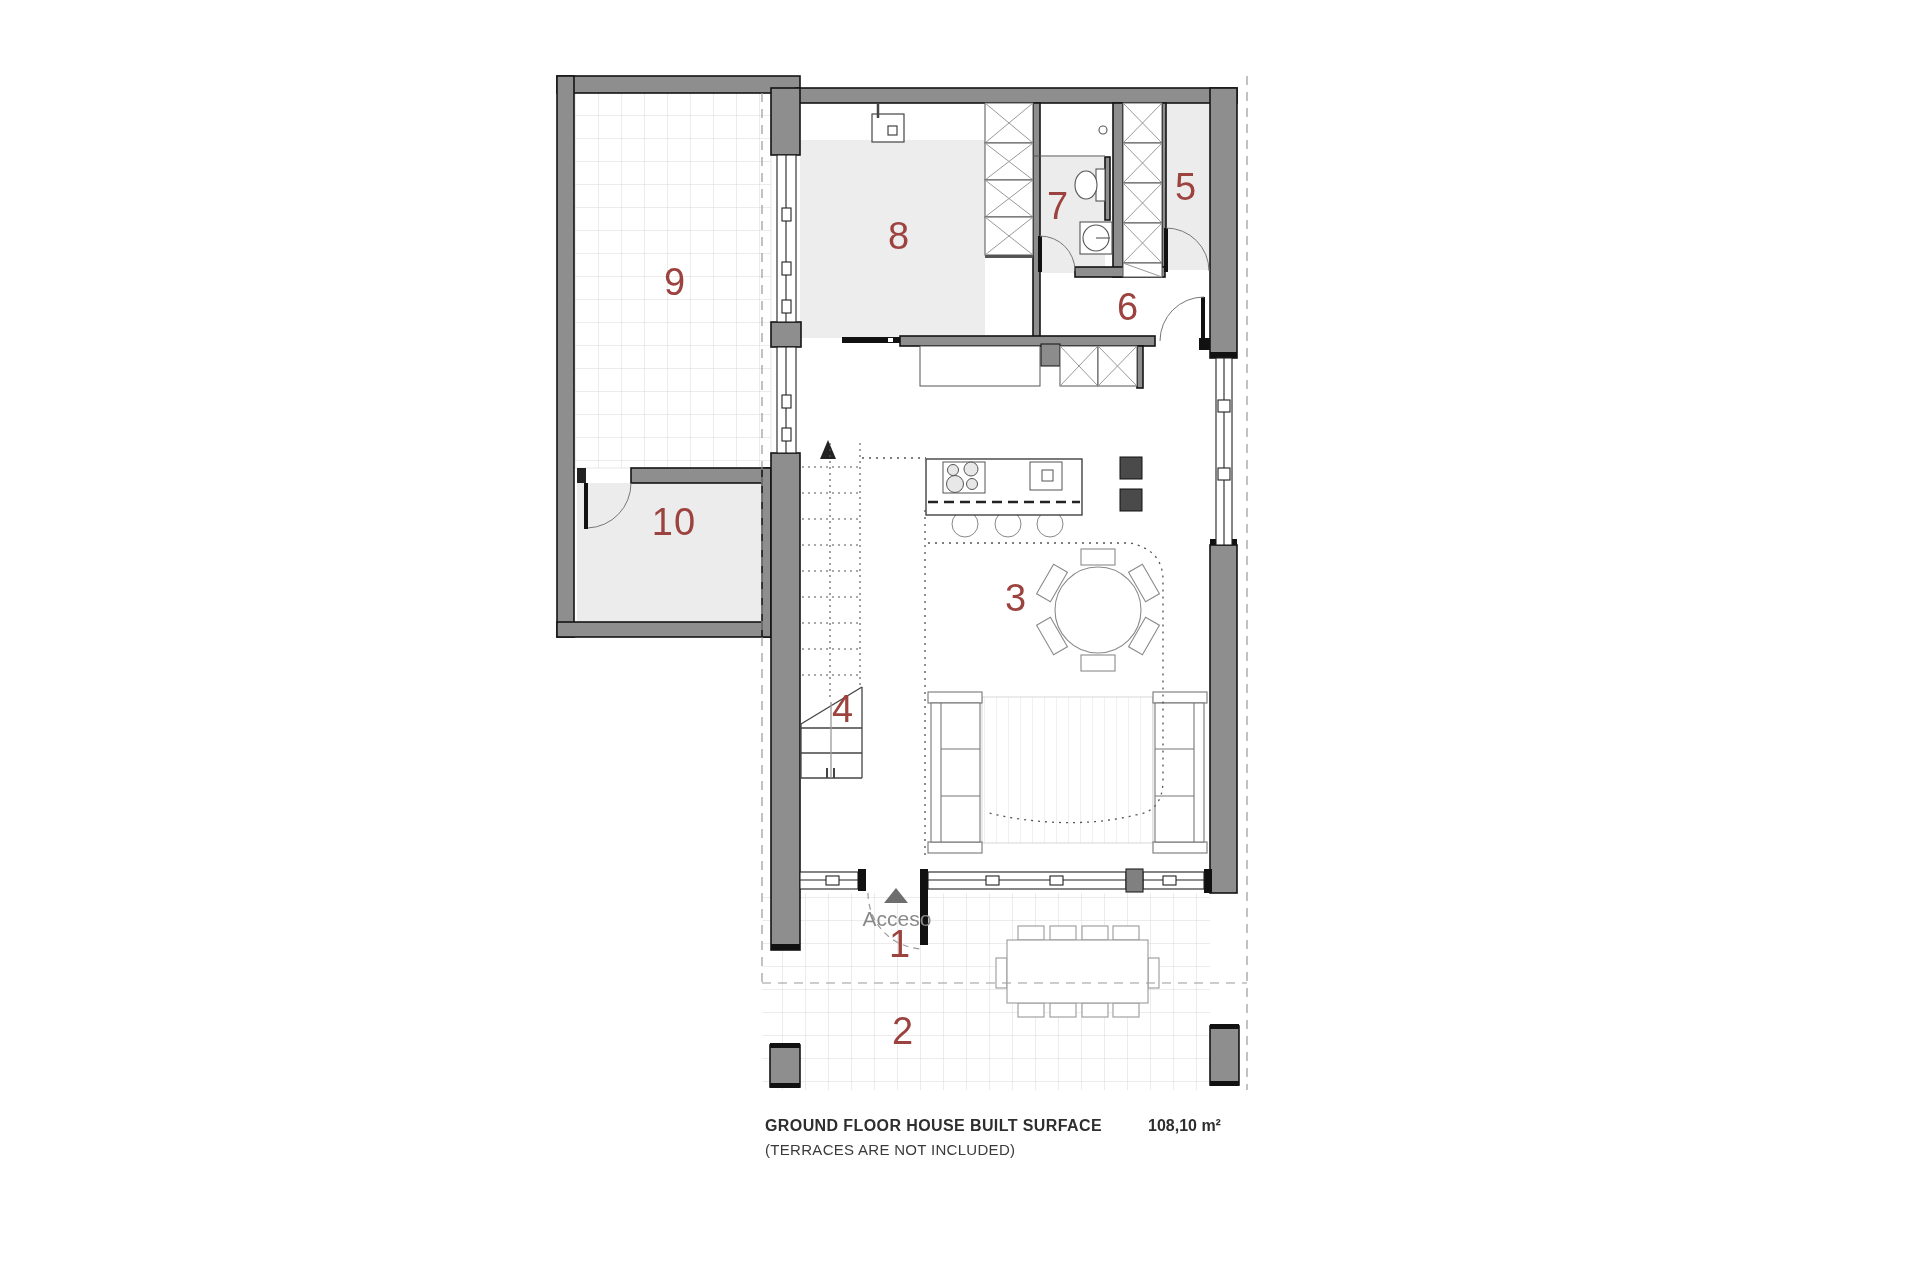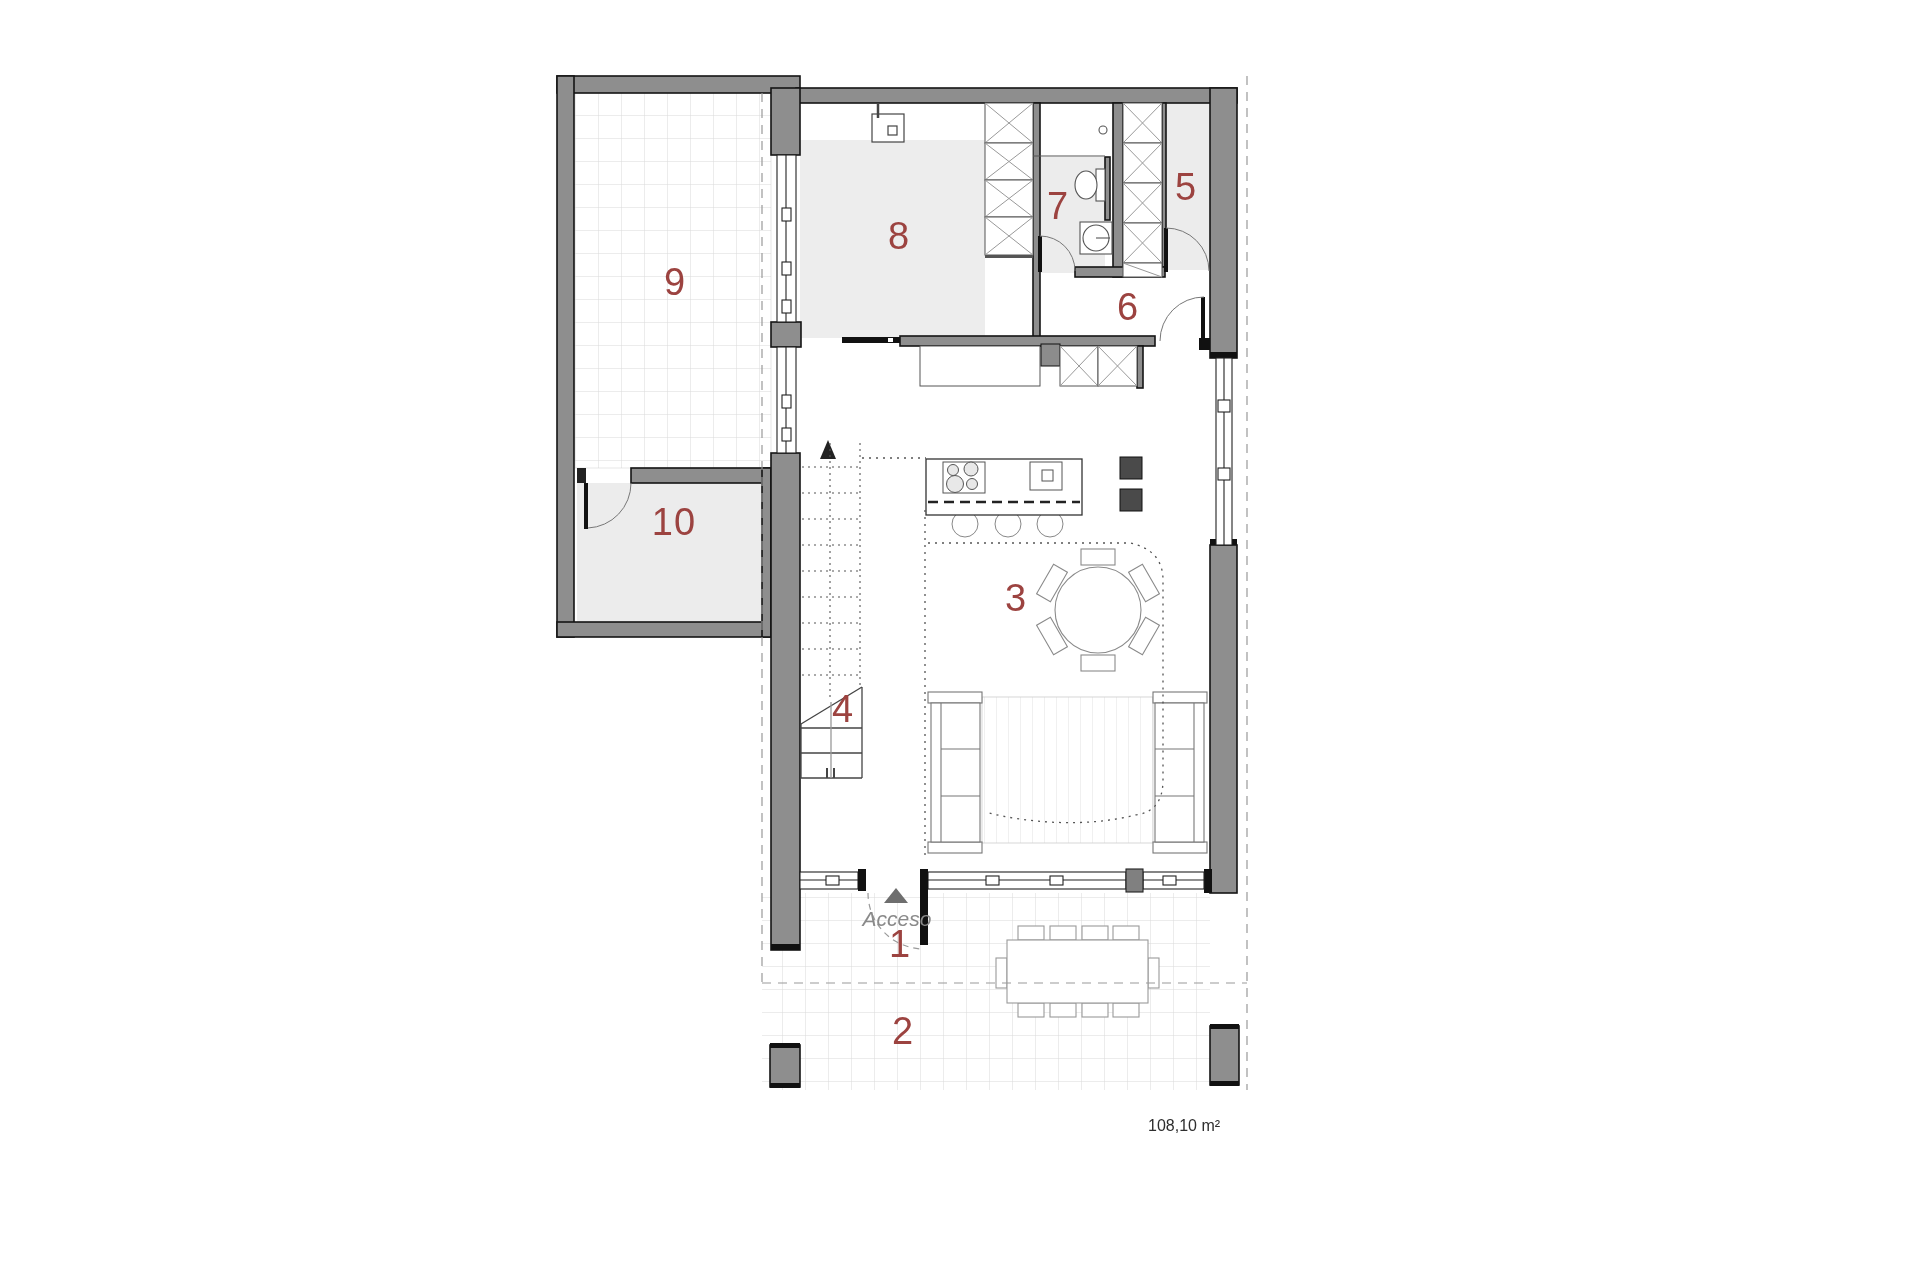--- a/index.html
+++ b/index.html
@@ -1,25 +1,25 @@
 <!DOCTYPE html>
 <html><head>
 <meta charset="utf-8">
 <style>
   html,body{margin:0;padding:0;background:#ffffff;}
   .screen{position:relative;width:1920px;height:1280px;background:#ffffff;overflow:hidden;
           font-family:"Liberation Sans", sans-serif;}
   .plan-svg{position:absolute;left:0;top:0;}
   .room-num{position:absolute;transform:translate(-50%,-50%);color:#9c4340;font-size:38px;
             font-weight:400;letter-spacing:1px;}
-  .access-label{position:absolute;transform:translate(-50%,-50%);color:#8a8a8a;font-size:21px;font-style:italic;}
+  .access-label{position:absolute;transform:translate(-50%,-50%);color:#8a8a8a;font-size:21px;}
   .footer{position:absolute;left:765px;top:1117px;color:#2e2e2e;}
   .footer-title{font-weight:bold;font-size:16px;letter-spacing:.4px;}
   .footer-note{font-size:15px;margin-top:6px;letter-spacing:.3px;color:#3a3a3a;}
-  .footer-area{position:absolute;left:1148px;top:1117px;font-weight:normal;font-size:16px;color:#2e2e2e;text-align:right;}
+  .footer-area{position:absolute;left:1148px;top:1117px;font-weight:bold;font-size:16px;color:#2e2e2e;text-align:right;}
 </style>
 </head>
 <body>
 
 <div class="screen">
 
 <svg class="plan-svg" width="1920" height="1280" viewBox="0 0 1920 1280">
   <defs>
     <pattern id="tile" width="23" height="23" patternUnits="userSpaceOnUse">
       <path d="M 23 0 L 0 0 0 23" fill="none" stroke="#d9d9d9" stroke-width="1"></path>
@@ -294,15 +294,19 @@
   <div class="room-num" style="left:843px;top:709px">4</div>
   <div class="room-num" style="left:1186px;top:187px">5</div>
   <div class="room-num" style="left:1128px;top:307px">6</div>
   <div class="room-num" style="left:1058px;top:206px">7</div>
   <div class="room-num" style="left:899px;top:236px">8</div>
   <div class="room-num" style="left:675px;top:282px">9</div>
   <div class="room-num" style="left:674px;top:522px">10</div>
 
   <div class="access-label" style="left:897px;top:919px">Acceso</div>
 
+  <div class="footer">
+    <div class="footer-title">GROUND FLOOR HOUSE BUILT SURFACE</div>
+    <div class="footer-note">(TERRACES ARE NOT INCLUDED)</div>
+  </div>
   <div class="footer-area">108,10 m²</div>
 
 </div>
 
 </body></html>

